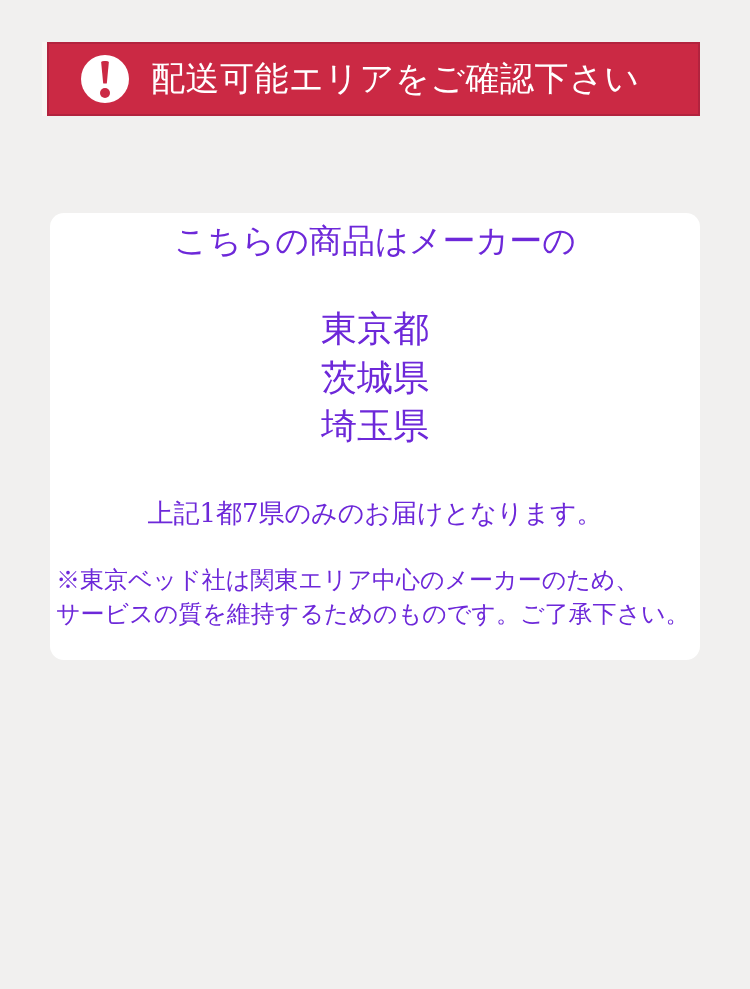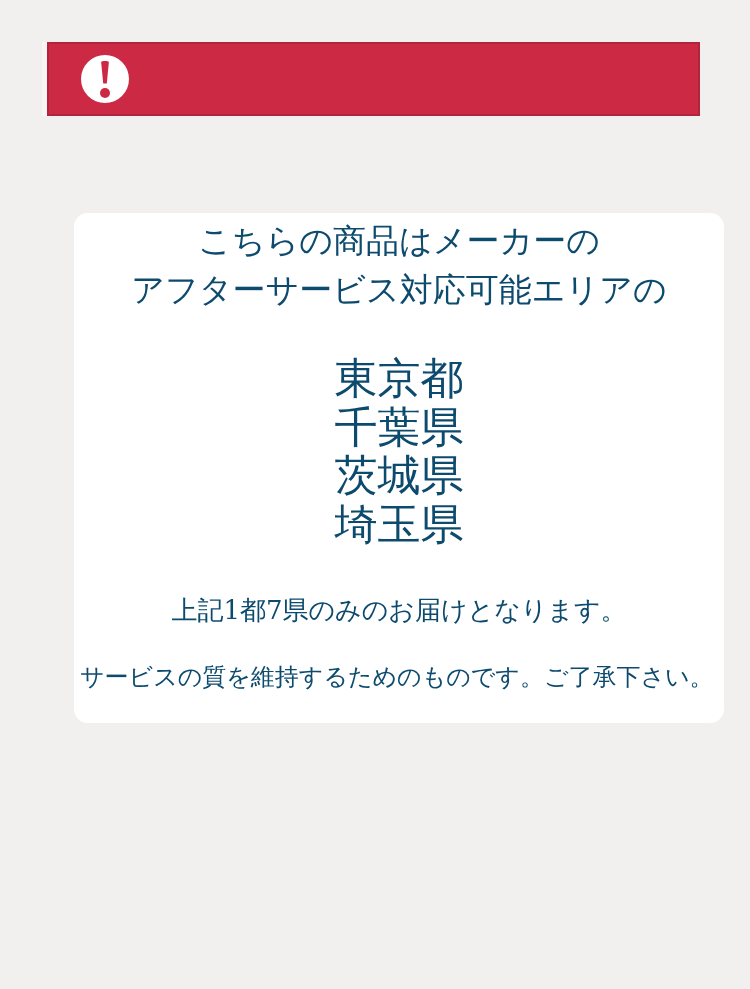--- a/index.html
+++ b/index.html
@@ -72,35 +72,34 @@
   .notice-card {
     position: absolute;
     top: 213px;
     left: 50px;
     width: 650px;
     box-sizing: border-box;
     background: #ffffff;
     border-radius: 14px;
     padding: 3px 20px 29px 20px;
     text-align: center;
-    color: #0c4a6e;
-    margin-left: 24px;
+    color: #6d28d9;
   }
   .intro-line {
     font-size: 33px;
     line-height: 49px;
     white-space: nowrap;
   }
   .prefecture-list {
     list-style: none;
     margin: 40px 0 0 0;
     padding: 0;
   }
   .prefecture-list li {
-    font-size: 43px;
+    font-size: 36px;
     line-height: 48.5px;
   }
   .summary-line {
     margin-top: 38px;
     font-size: 26px;
     line-height: 49px;
     white-space: nowrap;
   }
   .footnote {
     margin: 25px -16px 0 -14px;
@@ -115,35 +114,35 @@
 </head>
 <body>
 
 <div class="page">
 
   <div class="alert-banner">
     <span class="alert-icon">
       <span class="excl-bar"></span>
       <span class="excl-dot"></span>
     </span>
+    <span class="alert-title">配送可能エリアをご確認下さい</span>
   </div>
 
   <div class="notice-card">
 
     <div class="intro-line">こちらの商品はメーカーの</div>
-    <div class="intro-line">アフターサービス対応可能エリアの</div>
 
     <ul class="prefecture-list">
       <li>東京都</li>
-      <li>千葉県</li>
       <li>茨城県</li>
       <li>埼玉県</li>
     </ul>
 
     <div class="summary-line">上記1都7県のみのお届けとなります。</div>
 
     <div class="footnote">
+      <div class="footnote-line">※東京ベッド社は関東エリア中心のメーカーのため、</div>
       <div class="footnote-line">サービスの質を維持するためのものです。ご了承下さい。</div>
     </div>
 
   </div>
 
 </div>
 
 </body></html>

